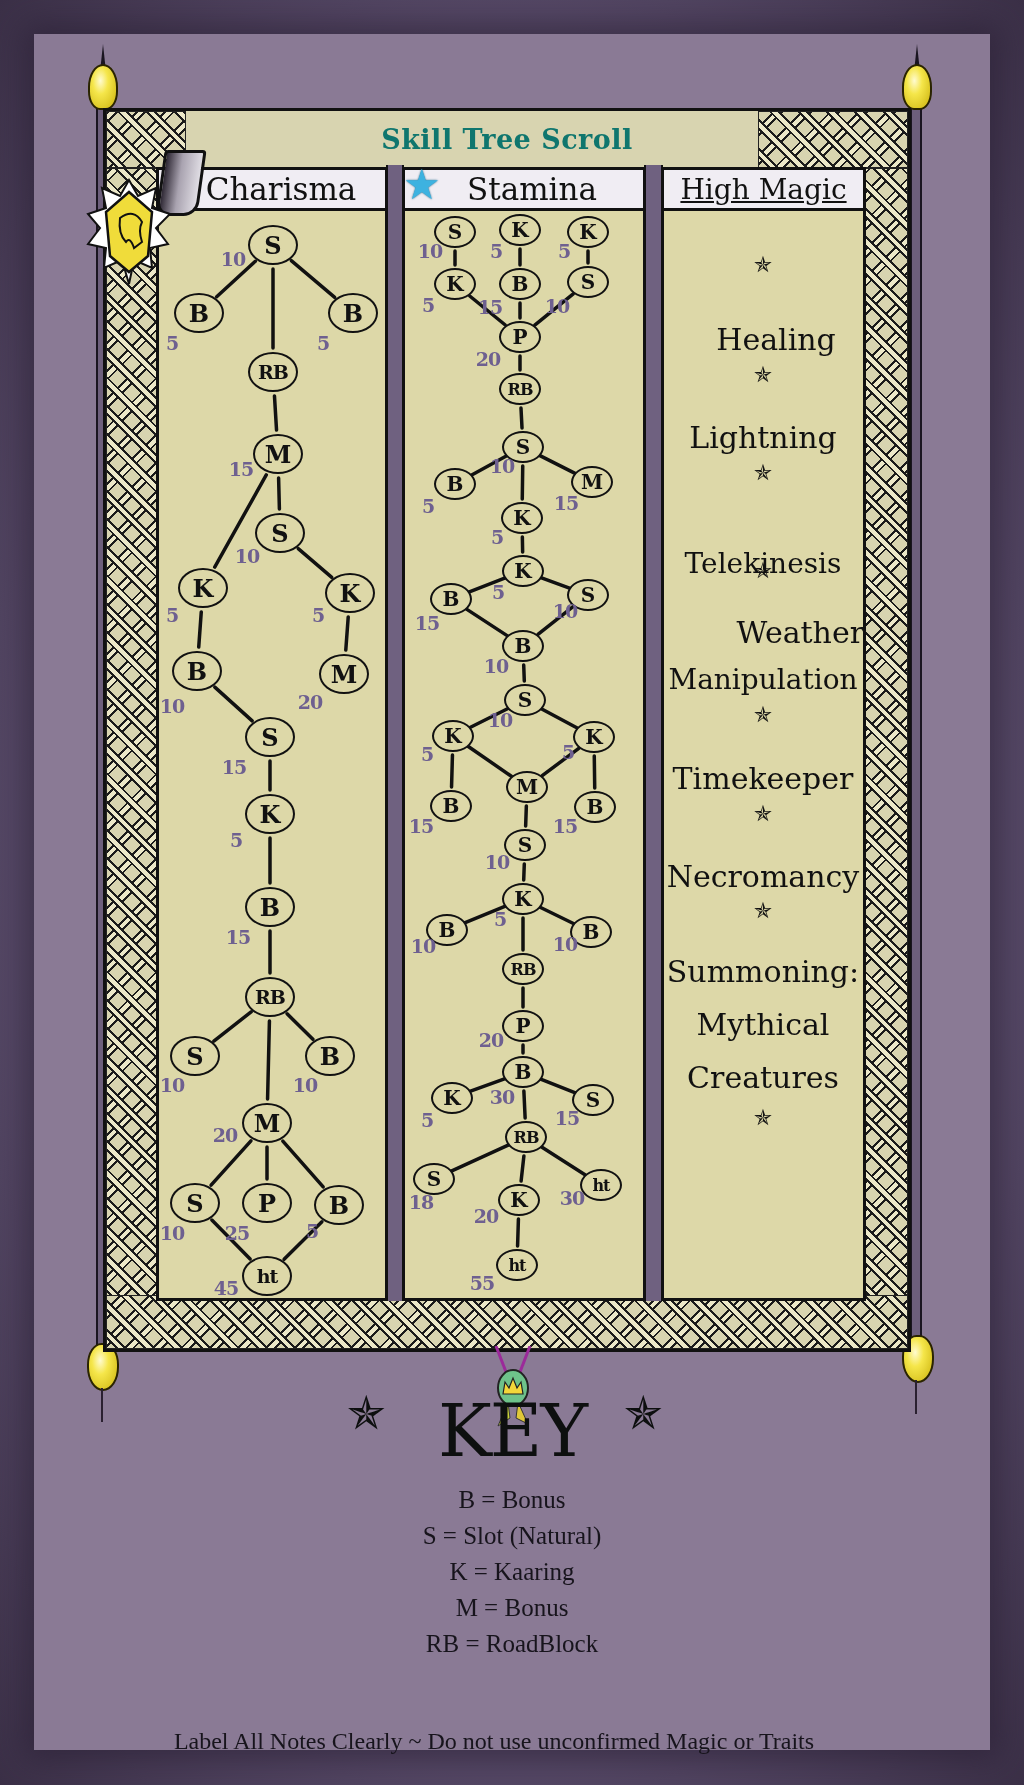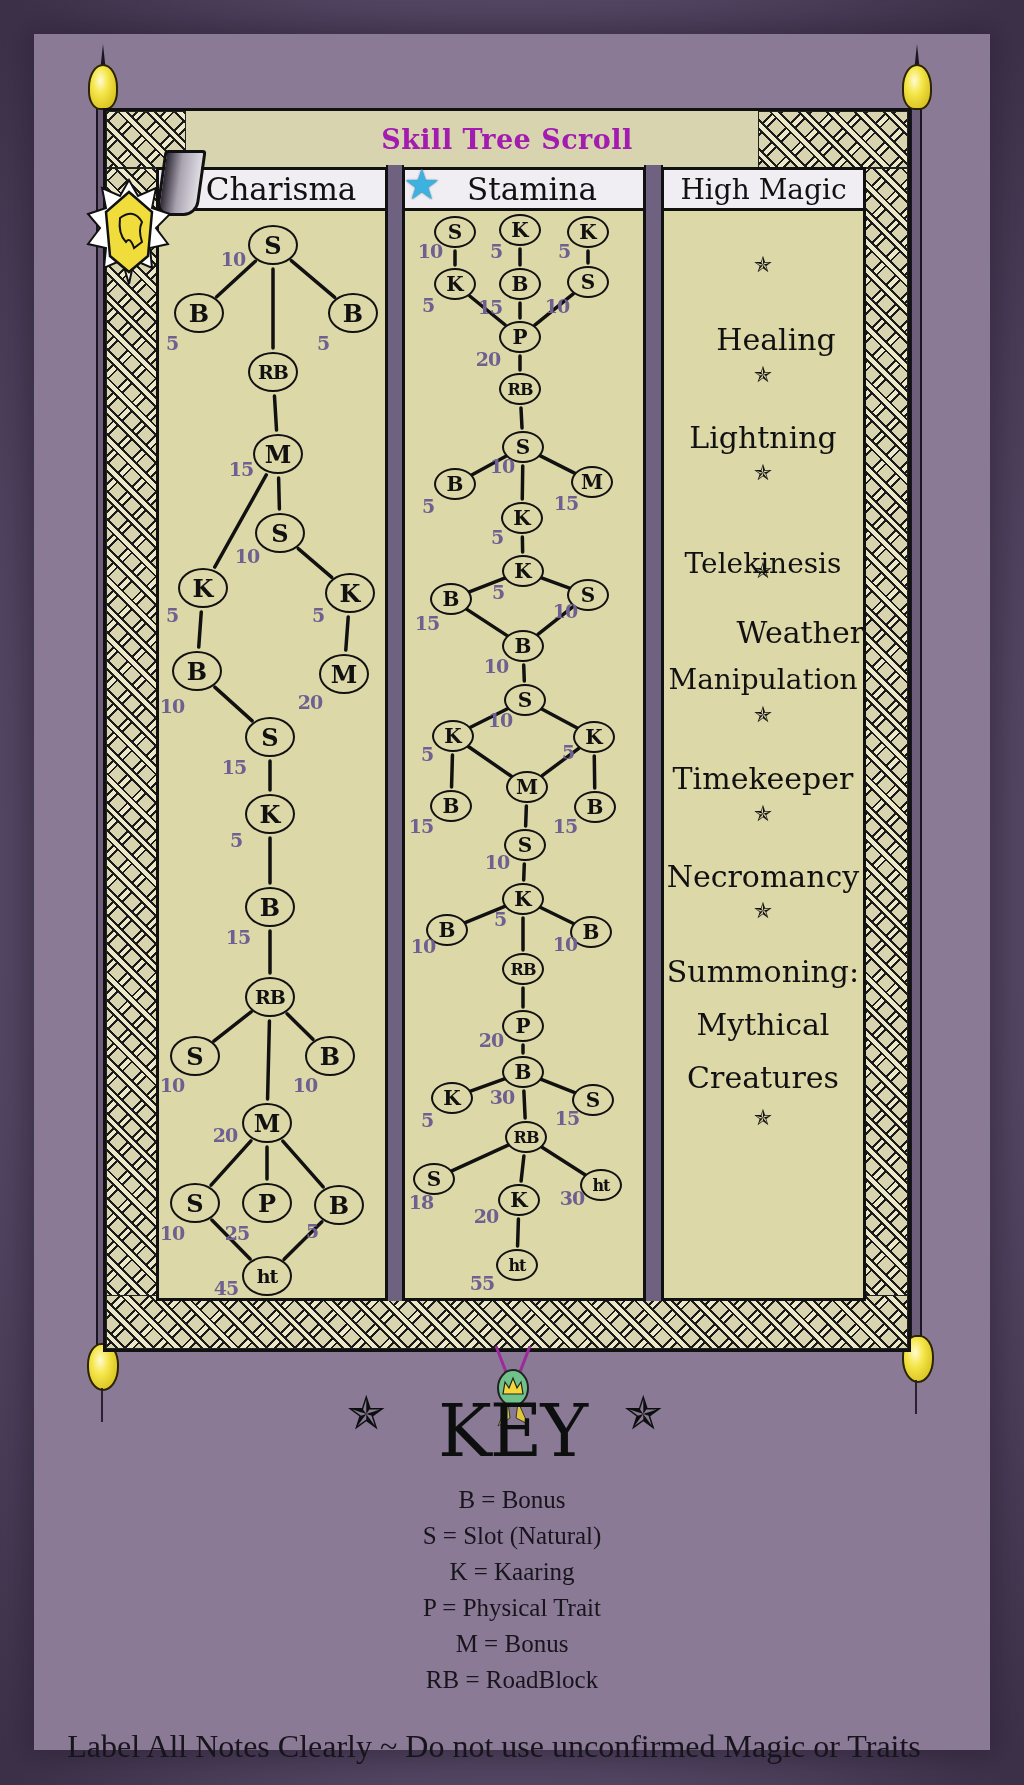--- a/index.html
+++ b/index.html
@@ -48,21 +48,21 @@
       repeating-linear-gradient(45deg, transparent 0 6px, #1b1b1b 6px 8px, #ece8c8 8px 12px, #1b1b1b 12px 14px, transparent 14px 20px),
       repeating-linear-gradient(-45deg, transparent 0 6px, #1b1b1b 6px 8px, #ece8c8 8px 12px, #1b1b1b 12px 14px, transparent 14px 20px);
     border:1px solid #222;
     box-sizing:border-box;
   }
   .title-band {
     position:absolute; left:0; top:0; width:100%; height:57px;
     display:flex; align-items:center; justify-content:center;
   }
   .title-text {
-    font-family:"DejaVu Serif", serif; font-size:27px; color:#a21caf; font-weight:bold; letter-spacing:0.5px;
+    font-family:"DejaVu Serif", serif; font-size:27px; color:#0f766e; font-weight:bold; letter-spacing:0.5px;
   }
   .col-divider { position:absolute; background:#6f6180; border-left:2px solid #111; border-right:2px solid #111; box-sizing:border-box; }
   .col-header {
     position:absolute; height:44px; background:#f0edf3;
     border:3px solid #111; box-sizing:border-box;
     display:flex; align-items:center; justify-content:center;
     font-family:"DejaVu Serif", serif; font-size:31px; color:#111;
   }
   .col-body {
     position:absolute; background:#ddd8a8; border:3px solid #111; border-top:none; box-sizing:border-box;
@@ -111,21 +111,21 @@
     position:absolute; left:0; width:1024px; top:1395px; text-align:center;
     font-family:"DejaVu Serif", serif; font-size:72px; color:#0d0f0f; letter-spacing:-2px; line-height:1;
   }
   .key-star { position:absolute; top:1390px; font-size:46px; color:#0d0f0f; line-height:1; }
   .key-lines { position:absolute; left:0; width:1024px; top:1482px; text-align:center; }
   .key-line {
     font-family:"Liberation Serif", serif; font-size:25px; color:#17141c; height:36px; line-height:36px;
   }
   .footer-note {
     position:absolute; left:0; width:988px; top:1728px; text-align:center;
-    font-family:"Liberation Serif", serif; font-size:32px; color:#17141c;
+    font-family:"Liberation Serif", serif; font-size:24px; color:#17141c;
   }
 </style>
 </head>
 <body>
 
 <div class="vignette"></div>
 <div class="panel"></div>
 
 <div class="pole left"></div>
 <div class="pole right"></div>
@@ -151,21 +151,21 @@
 
 <div class="col-divider" style="left:386px;top:165px;width:18px;height:1136px;"></div>
 <div class="col-divider" style="left:644px;top:165px;width:19px;height:1136px;"></div>
 
 <div class="col-header" style="left:156px;top:167px;width:232px;padding-left:18px;">
   <span>Charisma</span>
 </div>
 <div class="col-header" style="left:402px;top:167px;width:244px;padding-left:16px;">
   <span>Stamina</span>
 </div>
-<div class="col-header" style="left:661px;top:167px;width:205px;font-size:28px;">
+<div class="col-header" style="left:661px;top:167px;width:205px;font-size:28px;text-decoration:underline;">
   <span>High Magic</span>
 </div>
 
 <div class="col-body" style="left:156px;top:211px;width:232px;height:1090px;"></div>
 <div class="col-body" style="left:402px;top:211px;width:244px;height:1090px;"></div>
 <div class="col-body" style="left:661px;top:211px;width:205px;height:1090px;"></div>
 
 <div class="shield-tab"></div>
 <svg class="medal" viewBox="0 0 86 108">
   <polygon points="43,2 52,18 70,10 66,30 84,36 70,50 82,66 64,70 66,90 48,82 43,106 36,82 18,90 20,70 2,66 14,50 2,36 20,30 16,10 34,18" fill="#ffffff" stroke="#111" stroke-width="2"></polygon>
@@ -378,17 +378,16 @@
   <polygon points="13,48 15,36 19,42 23,32 27,42 31,36 33,48" fill="#f2d63a" stroke="#222" stroke-width="1.2"></polygon>
 </svg>
 
 <div class="key-star" style="left:347px;">✯</div>
 <div class="key-star" style="left:624px;">✯</div>
 <div class="key-title">KEY</div>
 <div class="key-lines">
   <div class="key-line">B = Bonus</div>
   <div class="key-line">S = Slot (Natural)</div>
   <div class="key-line">K = Kaaring</div>
-  <div class="key-line">P = Physical Trait</div>
   <div class="key-line">M = Bonus</div>
   <div class="key-line">RB = RoadBlock</div>
 </div>
 <div class="footer-note">Label All Notes Clearly ~ Do not use unconfirmed Magic or Traits</div>
 
 </body></html>

